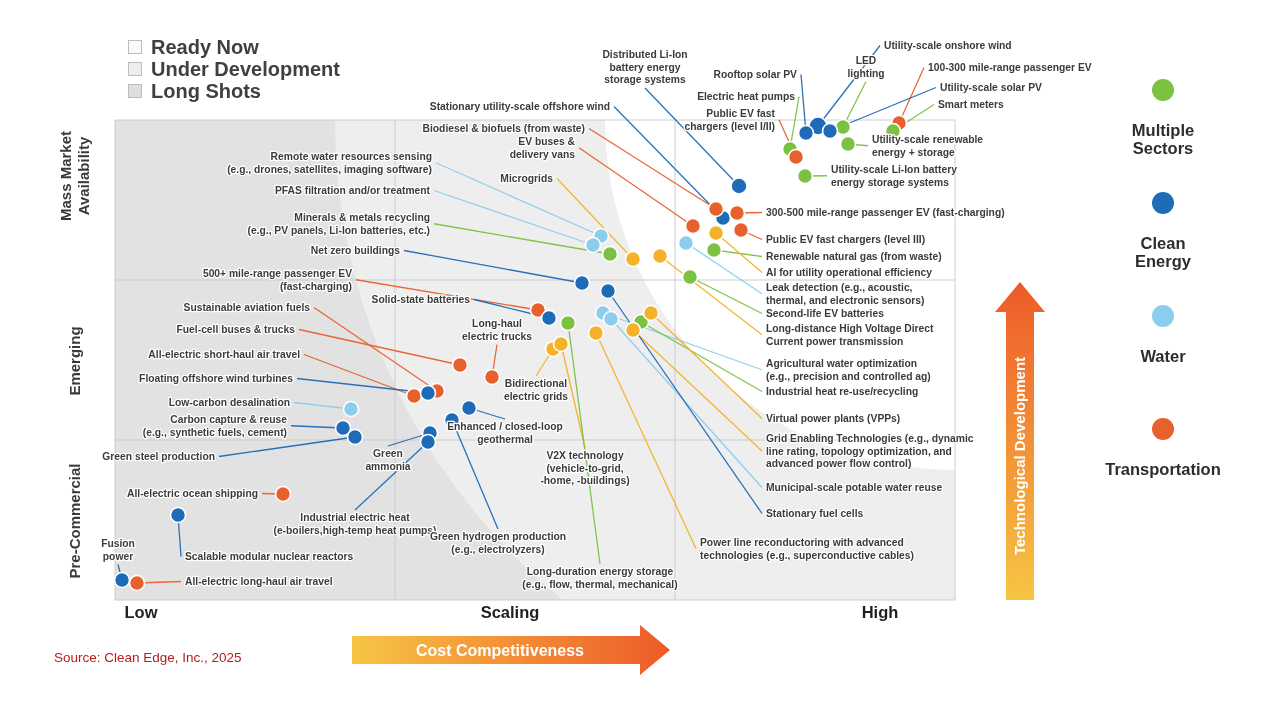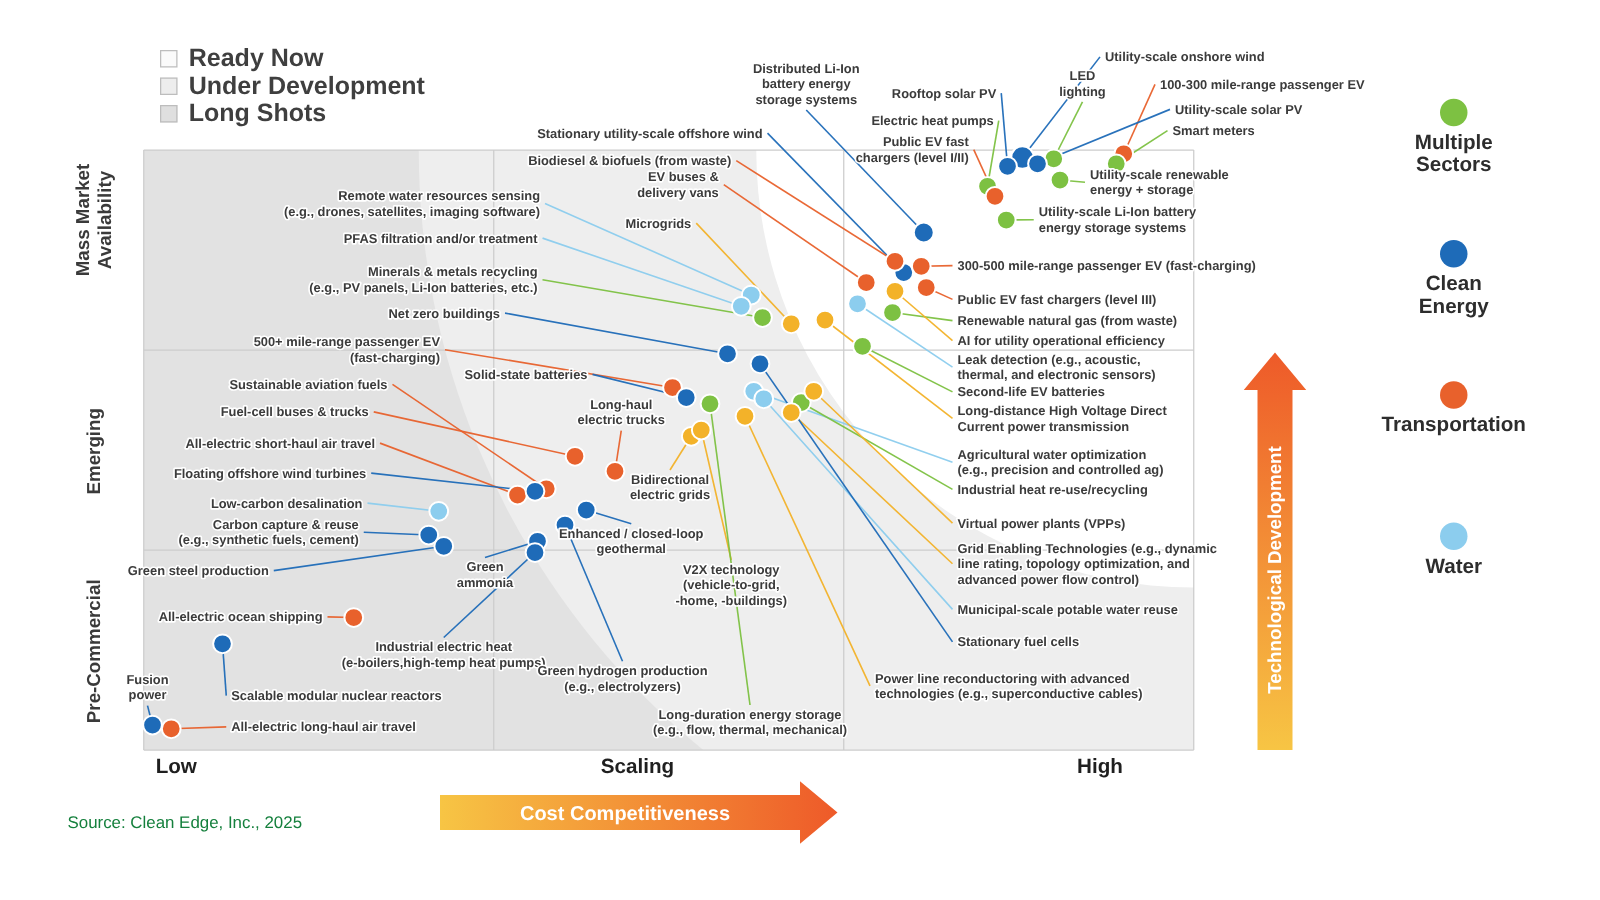--- a/index.html
+++ b/index.html
@@ -12,23 +12,23 @@
   .ylab{font:700 15px "Liberation Sans",sans-serif;fill:#3a3a3a}
   .arrlab{font:700 16px "Liberation Sans",sans-serif;fill:#fff}
   .arrlabv{font:700 15px "Liberation Sans",sans-serif;fill:#fff}
   .band-legend{position:absolute;left:128px;top:36px}
   .bl-row{display:flex;align-items:center;gap:9px;height:22px}
   .bl-sq{width:14px;height:14px;border:1px solid #bdbdbd;display:inline-block;box-sizing:border-box}
   .bl-label{font-size:20px;font-weight:700;color:#3f3f3f}
   .cat-legend{position:absolute;left:1063px;top:79px;width:200px}
   .cl-item{height:113px;display:flex;flex-direction:column;align-items:center}
   .cl-dot{width:22px;height:22px;border-radius:50%}
-  .cl-label{margin-top:4px;font-size:16.5px;font-weight:700;color:#2d2d2d;text-align:center;
+  .cl-label{margin-top:20px;font-size:16.5px;font-weight:700;color:#2d2d2d;text-align:center;
             line-height:1.12;white-space:pre-line}
-  .source{position:absolute;left:54px;top:650px;font-size:13.5px;color:#15803d}
+  .source{position:absolute;left:54px;top:650px;font-size:13.5px;color:#b91c1c}
 </style>
 </head>
 <body>
 
 <div class="stage">
   <svg id="chart" width="1280" height="720" viewBox="0 0 1280 720">
       <defs>
         <clipPath id="plotClip">
           <rect x="115" y="120" width="840" height="480"></rect>
         </clipPath>
@@ -259,22 +259,22 @@
         <span class="cl-dot" style="background: rgb(125, 193, 66);"></span>
         <div class="cl-label">Multiple
 Sectors</div>
       </div>
       <div class="cl-item">
         <span class="cl-dot" style="background: rgb(30, 107, 184);"></span>
         <div class="cl-label">Clean
 Energy</div>
       </div>
       <div class="cl-item">
+        <span class="cl-dot" style="background: rgb(140, 205, 238);"></span>
+        <div class="cl-label">Water</div>
+      </div>
+      <div class="cl-item">
         <span class="cl-dot" style="background: rgb(232, 97, 44);"></span>
         <div class="cl-label">Transportation</div>
-      </div>
-      <div class="cl-item">
-        <span class="cl-dot" style="background: rgb(140, 205, 238);"></span>
-        <div class="cl-label">Water</div>
       </div>
     </div>
   <div class="source">Source: Clean Edge, Inc., 2025</div>
 </div>
 
 </body></html>

